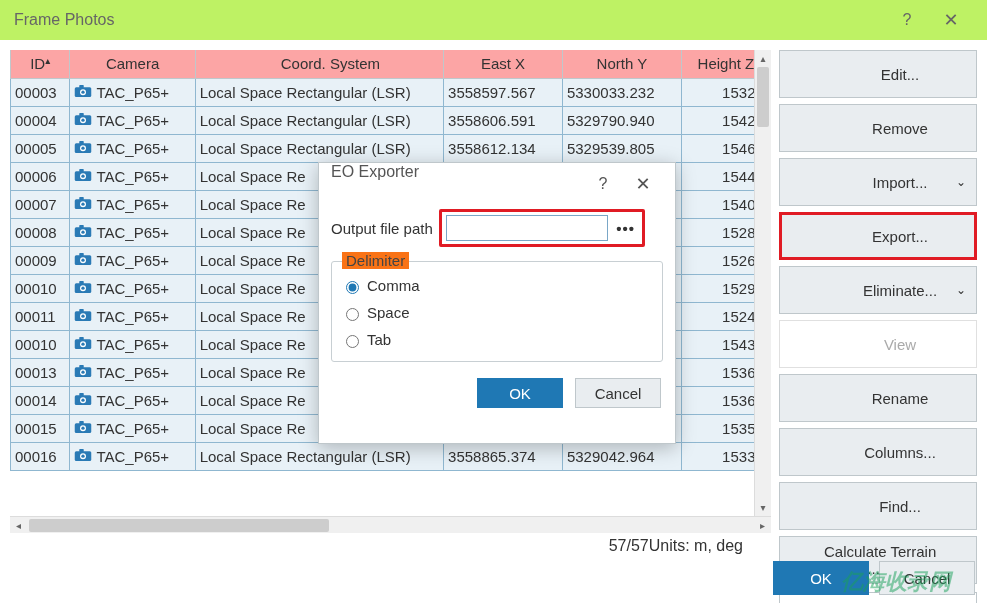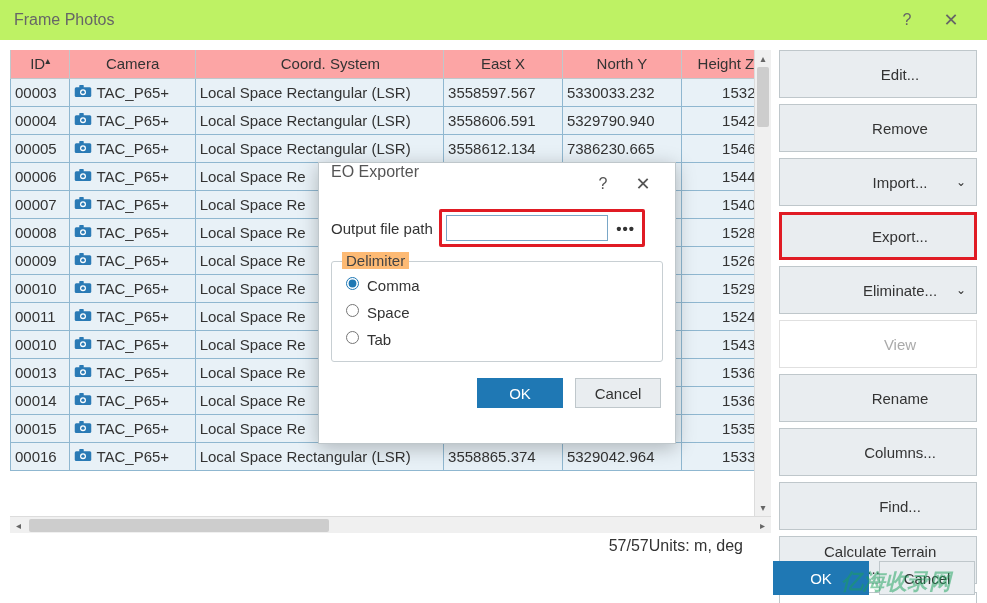--- a/index.html
+++ b/index.html
@@ -57,22 +57,22 @@
 .modal .mtitle { height: 42px; display: flex; align-items: flex-start; padding: 0 12px; }
 .modal .mtitle-text { flex: 1; color: #555; font-size: 16px; }
 .modal .mhelp, .modal .mclose { width: 40px; height: 42px; display: flex; align-items: center; justify-content: center; color: #555; font-size: 16px; }
 .modal .mclose { font-size: 18px; }
 .row-path { display: flex; align-items: center; padding: 4px 12px 10px 12px; gap: 6px; }
 .row-path label { font-size: 15px; color: #333; }
 .path-group { display: flex; align-items: center; gap: 6px; border: 3px solid #e01b24; padding: 3px 4px; border-radius: 2px; }
 .path-input { width: 162px; height: 26px; border: 1px solid #7aa7c7; padding: 2px 4px; font-size: 14px; }
 .browse-btn { width: 24px; height: 24px; display: flex; align-items: center; justify-content: center; font-weight: bold; letter-spacing: 1px; cursor: pointer; }
 .delim-group { margin: 4px 12px 10px 12px; border: 1px solid #c8cfd3; border-radius: 3px; padding: 10px 14px 8px 14px; position: relative; }
-.delim-group .legend { position: absolute; top: -10px; left: 10px; background: #fdba74; padding: 0 4px; font-size: 15px; color: #444; }
-.radio-row { display: flex; align-items: flex-start; gap: 8px; padding: 5px 0; font-size: 15px; }
+.delim-group .legend { position: absolute; top: -10px; left: 10px; background: #f97316; padding: 0 4px; font-size: 15px; color: #444; }
+.radio-row { display: flex; align-items: flex-end; gap: 8px; padding: 5px 0; font-size: 15px; }
 .radio-row input { accent-color: #1f78b4; }
 .modal-footer { display: flex; justify-content: flex-end; gap: 12px; padding: 6px 14px 0 14px; }
 .modal-footer .mbtn { width: 86px; height: 30px; font-size: 15px; border: 1px solid #bfc7cb; display: flex; align-items: center; justify-content: center; cursor: pointer; }
 .mbtn.primary { background: #1f78b4; color: #fff; border-color: #1f78b4; }
 .mbtn.cancel { background: #e9edf0; }
 </style>
 </head>
 <body>
 
 <div class="titlebar">
@@ -125,21 +125,21 @@
             <tr>
               <td>00005</td>
               <td><span class="cam-cell"><span><svg class="cam-icon" viewBox="0 0 24 18">
                       <rect x="1" y="4" width="22" height="13" rx="2" fill="#2a7ab5"></rect>
                       <rect x="7" y="1" width="6" height="4" rx="1" fill="#2a7ab5"></rect>
                       <circle cx="12" cy="10.5" r="4" fill="#fff"></circle>
                       <circle cx="12" cy="10.5" r="2.2" fill="#2a7ab5"></circle>
                     </svg></span>TAC_P65+</span></td>
               <td>Local Space Rectangular (LSR)</td>
               <td>3558612.134</td>
-              <td>7386230.665</td>
+              <td>5329539.805</td>
               <td style="text-align:right;padding-right:2px;">1546.2</td>
             </tr>
             <tr>
               <td>00006</td>
               <td><span class="cam-cell"><span><svg class="cam-icon" viewBox="0 0 24 18">
                       <rect x="1" y="4" width="22" height="13" rx="2" fill="#2a7ab5"></rect>
                       <rect x="7" y="1" width="6" height="4" rx="1" fill="#2a7ab5"></rect>
                       <circle cx="12" cy="10.5" r="4" fill="#fff"></circle>
                       <circle cx="12" cy="10.5" r="2.2" fill="#2a7ab5"></circle>
                     </svg></span>TAC_P65+</span></td>

